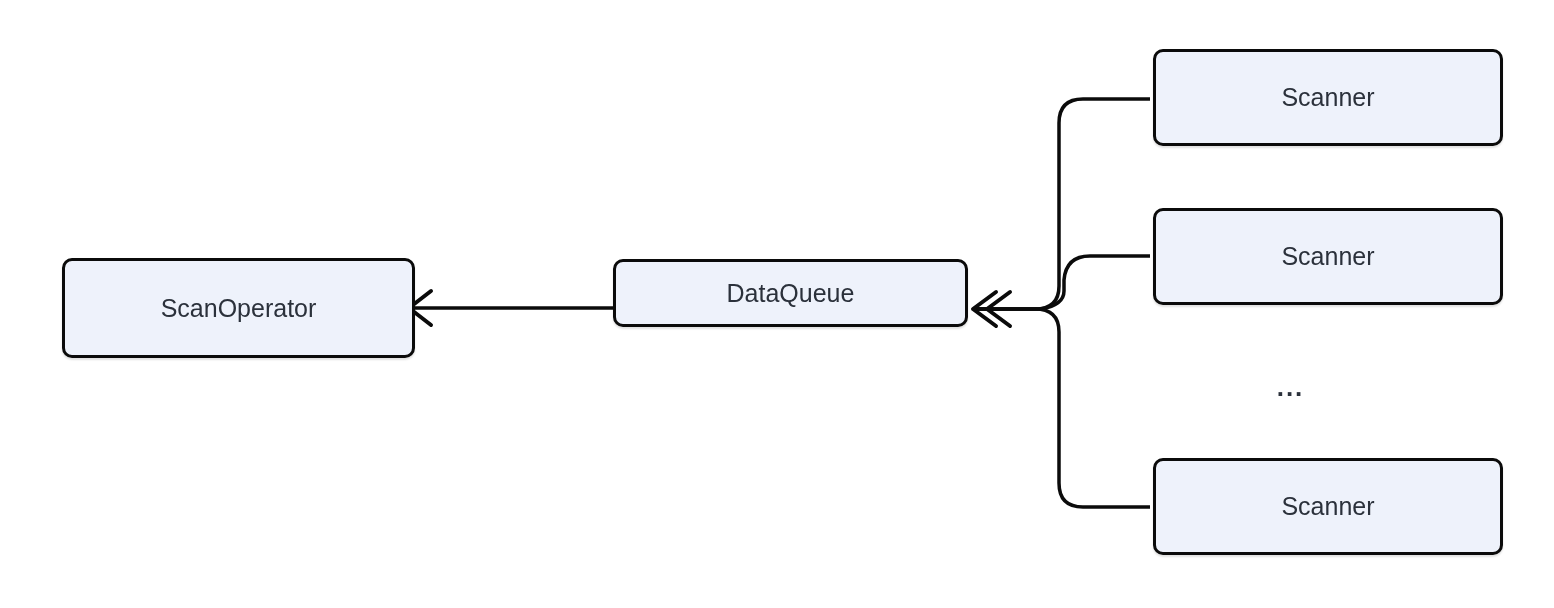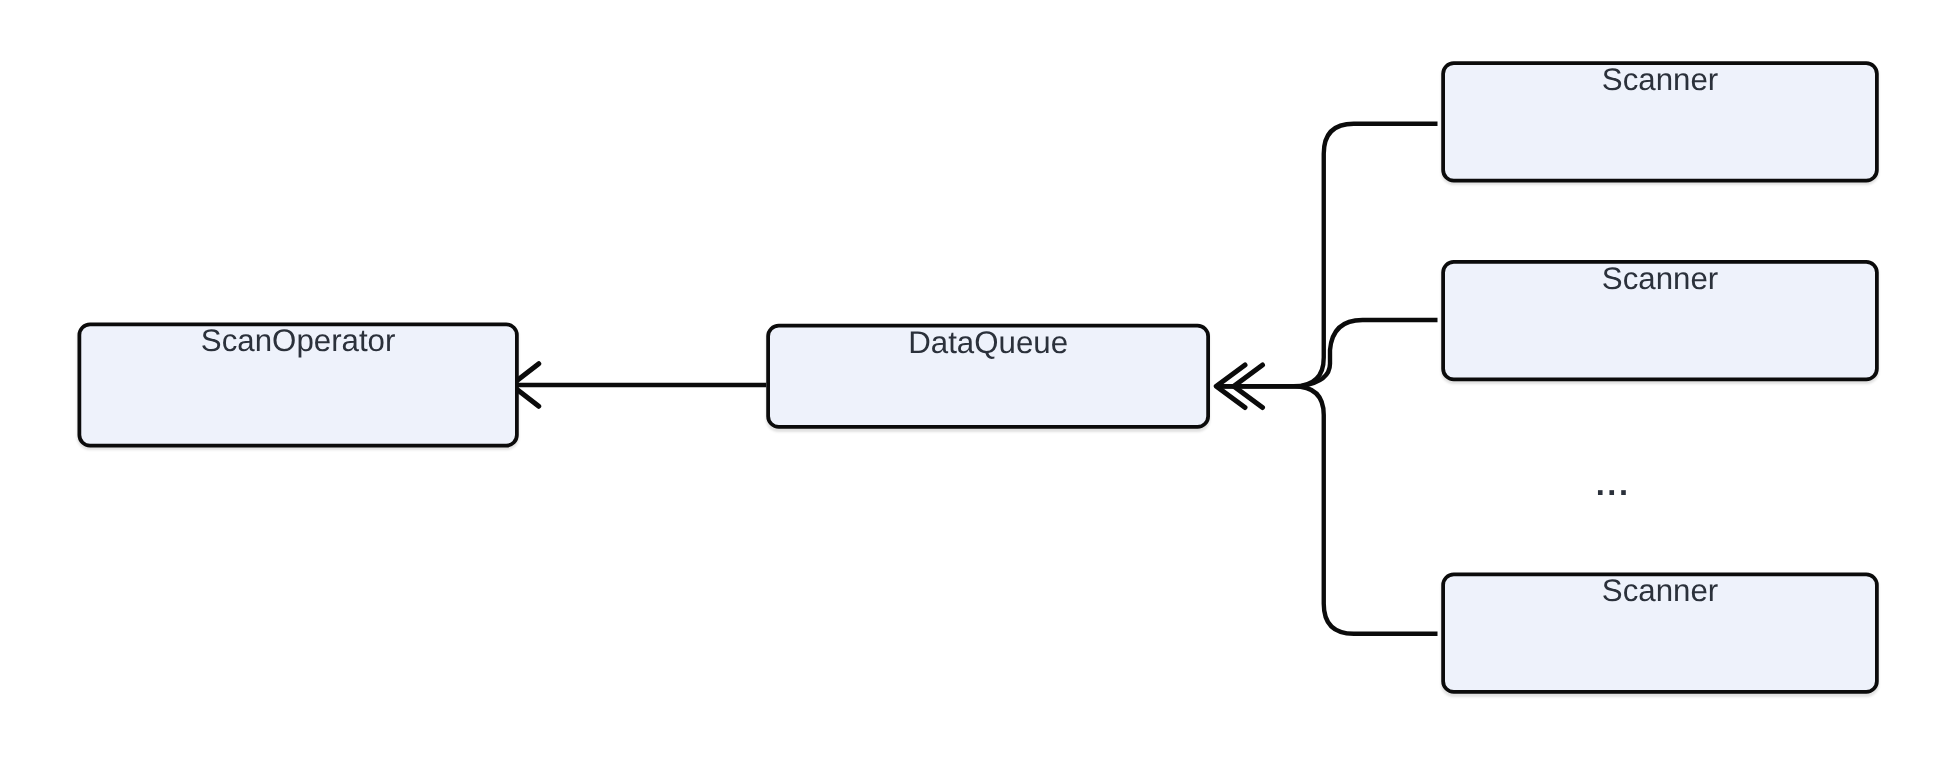--- a/index.html
+++ b/index.html
@@ -32,28 +32,29 @@
     stroke-width:4;
     stroke-linecap:round;
     stroke-linejoin:round;
   }
   .node{
     position:absolute;
     background:var(--node-fill);
     border:3.5px solid var(--node-border);
     border-radius:10px;
     display:flex;
+    align-items:center;
     justify-content:center;
     color:var(--text-color);
     font-size:25px;
     line-height:1;
     box-shadow:0 2px 2px rgba(0,0,0,0.12);
   }
   .node-scanoperator{left:50px;top:258px;width:353px;height:100px;margin-left:12px;}
-  .node-dataqueue{left:613px;top:259px;width:355px;height:84px;}
+  .node-dataqueue{left:613px;top:259px;width:355px;height:68px;}
   .node-scanner-1{left:1153px;top:49px;width:350px;height:97px;}
   .node-scanner-2{left:1153px;top:208px;width:350px;height:97px;}
   .node-scanner-3{left:1153px;top:458px;width:350px;height:97px;}
   .ellipsis{
     position:absolute;
     left:1253px;top:372px;width:75px;
     text-align:center;
     color:var(--text-color);
     font-size:26px;
     font-weight:600;

